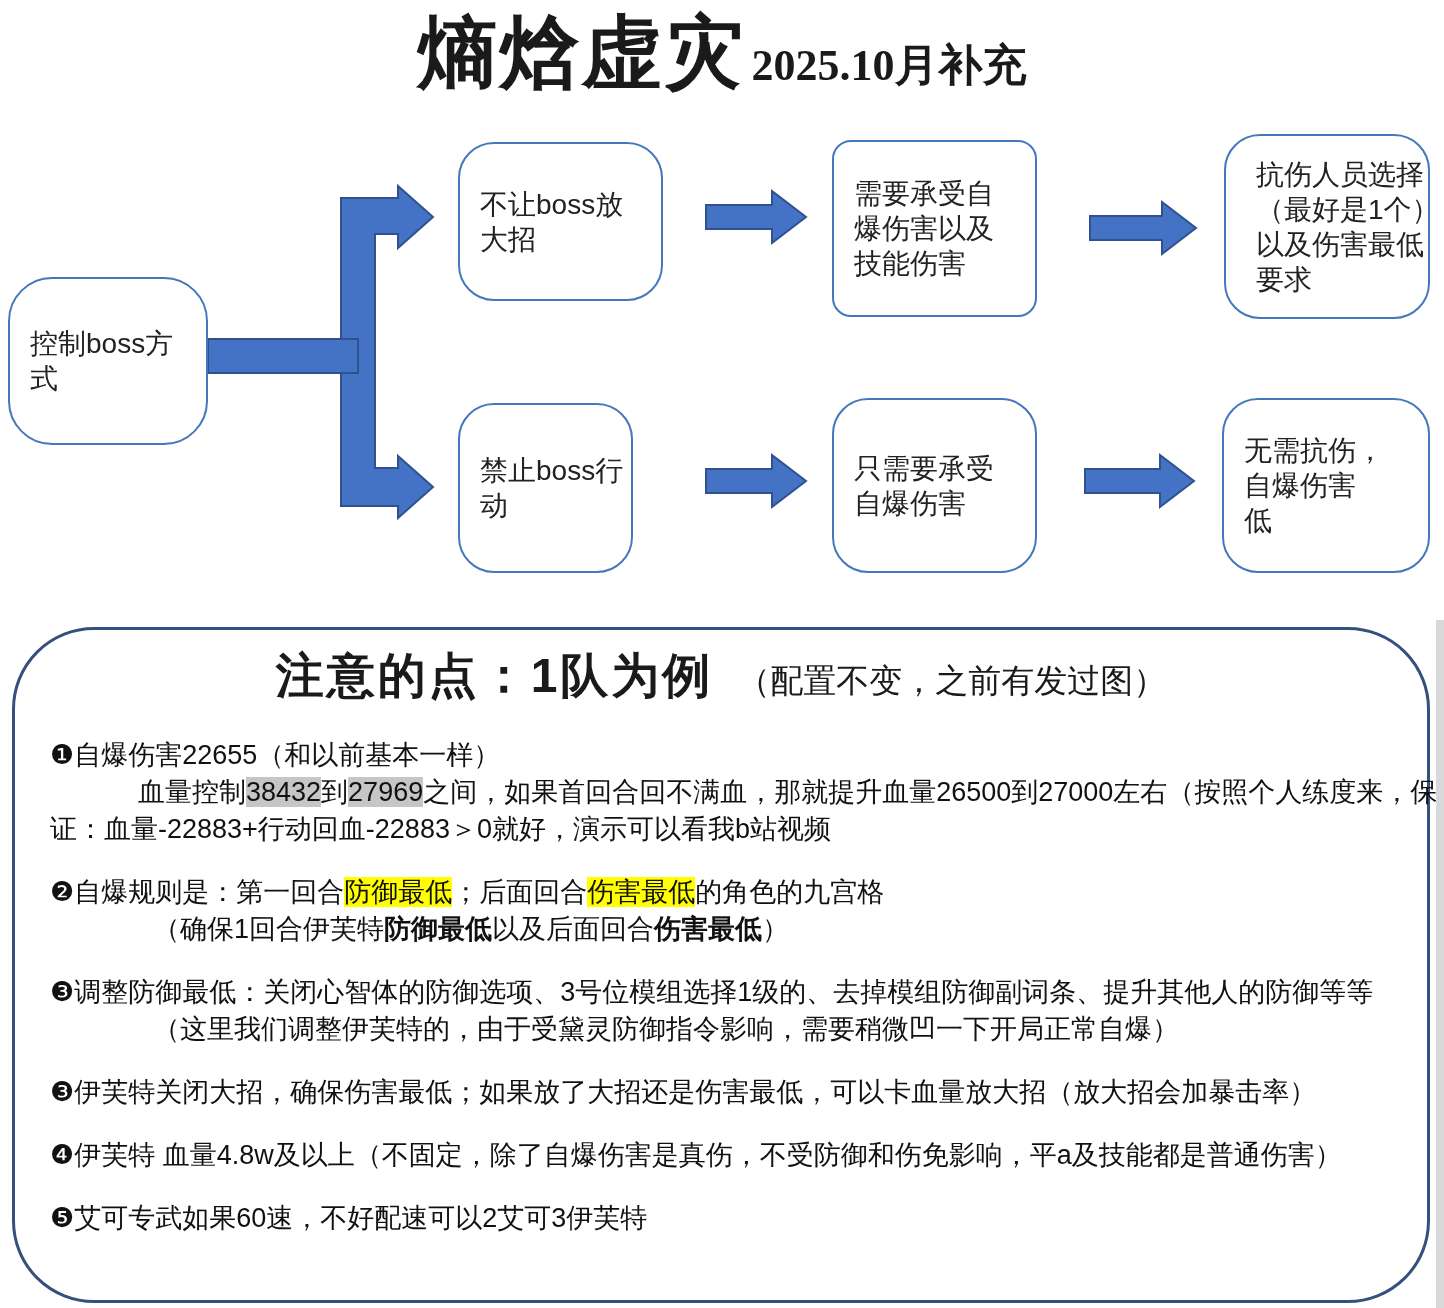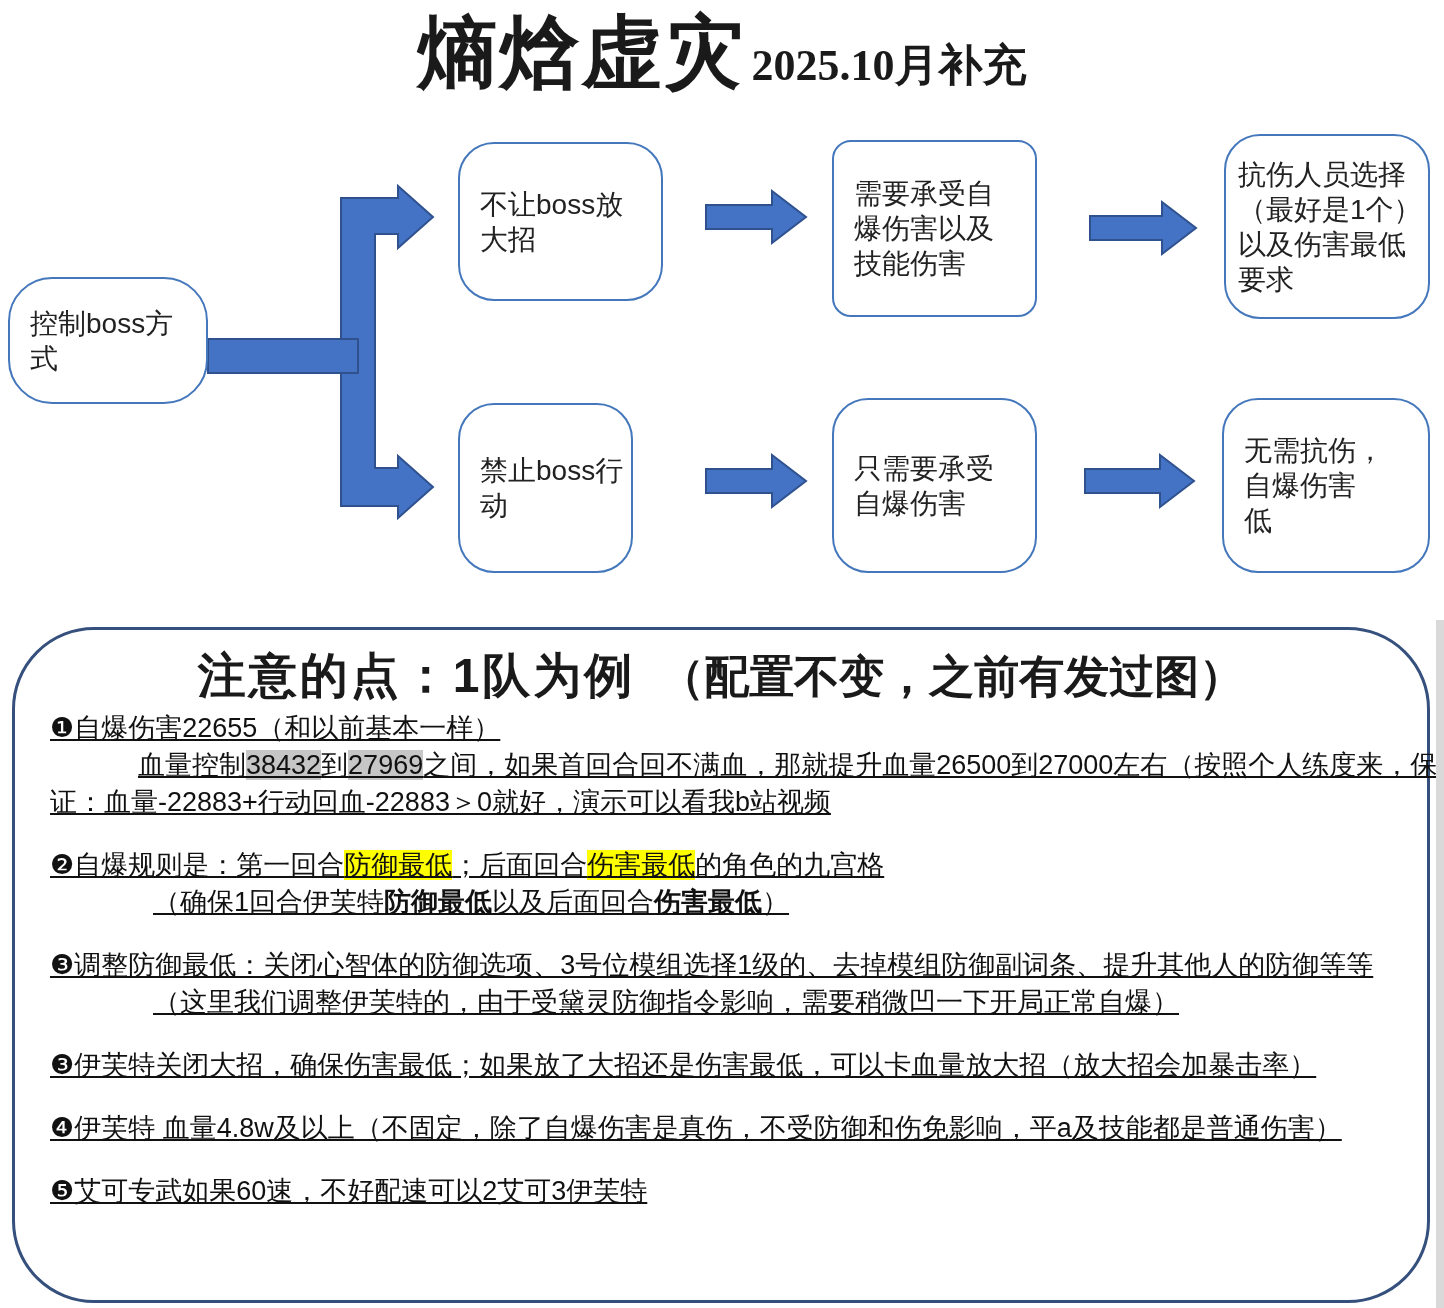--- a/index.html
+++ b/index.html
@@ -30,22 +30,22 @@
   .note-box{
     position:absolute;left:12px;top:627px;width:1418px;height:676px;
     background:#fff;border:3px solid var(--note_border);border-radius:82px;
     box-sizing:border-box;
   }
   .note-title-row{
     margin-top:14px;display:flex;justify-content:center;align-items:baseline;gap:24px;
     white-space:nowrap;
   }
   .note-title{font-size:48px;font-weight:900;letter-spacing:3px;}
-  .note-subtitle{font-size:45px;font-weight:700;}
-  .note-body{margin-top:2px;padding:0 26px 0 35px;font-size:27px;color:#111;text-decoration:underline;}
+  .note-subtitle{font-size:33px;font-weight:400;}
+  .note-body{margin-top:29px;padding:0 26px 0 35px;font-size:27px;color:#111;}
   .note-item{margin:0 0 26px 0;}
   .nl{margin:0;line-height:37px;white-space:nowrap;}
   .ind1{padding-left:88px;}
   .ind2{padding-left:103px;}
   .seg-g{background:var(--highlight_gray);}
   .seg-y{background:var(--highlight_yellow);}
   .seg-b{font-weight:700;}
   .edge-strip{position:absolute;right:0;top:620px;width:8px;height:688px;background:#d9d9d9;}
 </style>
 </head>
@@ -63,37 +63,37 @@
     <path class="connector" d="M341,198 H398 V186 L433,217 L398,248 V234 H375 V468 H398 V456 L433,487 L398,518 V506 H341 Z"></path>
 
     <rect class="connector" x="208" y="339" width="150" height="34"></rect>
 
     <path class="connector" d="M706,205 H772 V191 L806,217 L772,243 V229 H706 Z"></path>
     <path class="connector" d="M1090,216 H1162 V202 L1196,228 L1162,254 V240 H1090 Z"></path>
     <path class="connector" d="M706,469 H772 V455 L806,481 L772,507 V493 H706 Z"></path>
     <path class="connector" d="M1085,469 H1160 V455 L1194,481 L1160,507 V493 H1085 Z"></path>
   </svg>
 
-  <div class="fbox fbox-root" style="left:8px;top:277px;width:200px;height:127px;">
+  <div class="fbox fbox-root" style="left:8px;top:277px;width:200px;height:168px;">
     <div class="bl">控制boss方</div>
     <div class="bl">式</div>
   </div>
 
   <div class="fbox" style="left:458px;top:142px;width:205px;height:159px;">
     <div class="bl">不让boss放</div>
     <div class="bl">大招</div>
   </div>
 
   <div class="fbox" style="left:832px;top:140px;width:205px;height:177px;border-radius:19px;">
     <div class="bl">需要承受自</div>
     <div class="bl">爆伤害以及</div>
     <div class="bl">技能伤害</div>
   </div>
 
-  <div class="fbox" style="left:1224px;top:134px;width:206px;height:185px;padding-left:12px;">
+  <div class="fbox" style="left:1224px;top:134px;width:206px;height:185px;padding-left:30px;">
     <div class="bl">抗伤人员选择</div>
     <div class="bl">（最好是1个）</div>
     <div class="bl">以及伤害最低</div>
     <div class="bl">要求</div>
   </div>
 
   <div class="fbox" style="left:458px;top:403px;width:175px;height:170px;">
     <div class="bl">禁止boss行</div>
     <div class="bl">动</div>
   </div>

